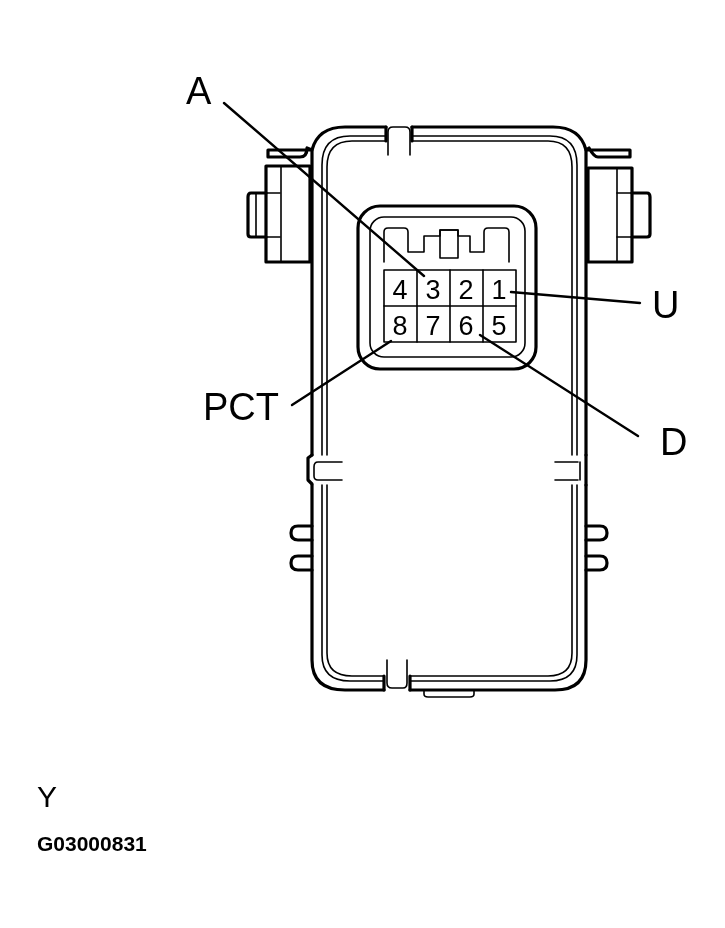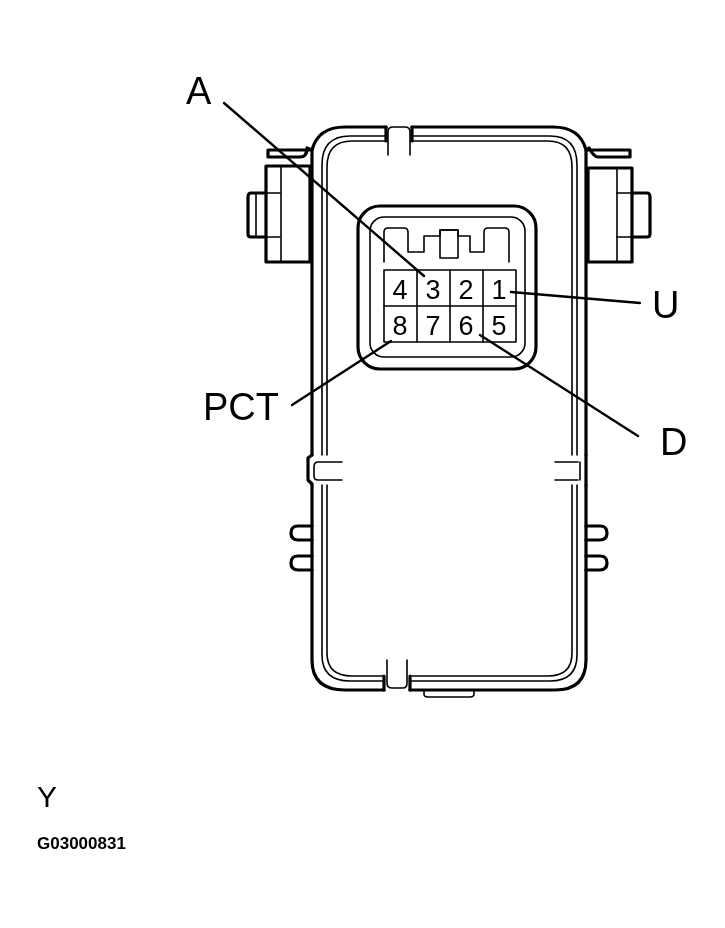--- a/index.html
+++ b/index.html
@@ -5,21 +5,21 @@
     html, body { margin: 0; padding: 0; background: #ffffff; }
     body { width: 725px; height: 928px; position: relative; overflow: hidden;
            font-family: "Liberation Sans", "DejaVu Sans", sans-serif; color: #000; }
     #diagram { position: absolute; left: 0; top: 0; }
     .thick { fill: none; stroke: #000; stroke-width: 3.2; stroke-linejoin: round; stroke-linecap: round; }
     .thin  { fill: none; stroke: #000; stroke-width: 1.6; stroke-linejoin: round; stroke-linecap: round; }
     .lead  { fill: none; stroke: #000; stroke-width: 2.4; stroke-linecap: round; }
     .pin-text { font-family: "Liberation Sans", sans-serif; font-size: 27px; fill: #000; text-anchor: middle; }
     .callout  { font-family: "Liberation Sans", sans-serif; font-size: 38px; fill: #000; }
     .caption  { position: absolute; left: 37px; top: 780px; font-size: 30px; line-height: 34px; }
-    .code     { position: absolute; left: 37px; top: 831px; font-size: 17px; font-weight: bold; line-height: 26px; }
+    .code     { position: absolute; left: 37px; top: 831px; font-size: 21px; font-weight: bold; line-height: 26px; }
   </style>
 </head>
 <body>
 
 <svg id="diagram" width="725" height="928" viewBox="0 0 725 928" xmlns="http://www.w3.org/2000/svg">
 
   <g>
 
     <path class="thick" d="M386,127 L345,127 Q318,127 312,150 L312,455 M312,485 L312,660
                            Q312,690 345,690 L384,690 M410,690 L555,690

